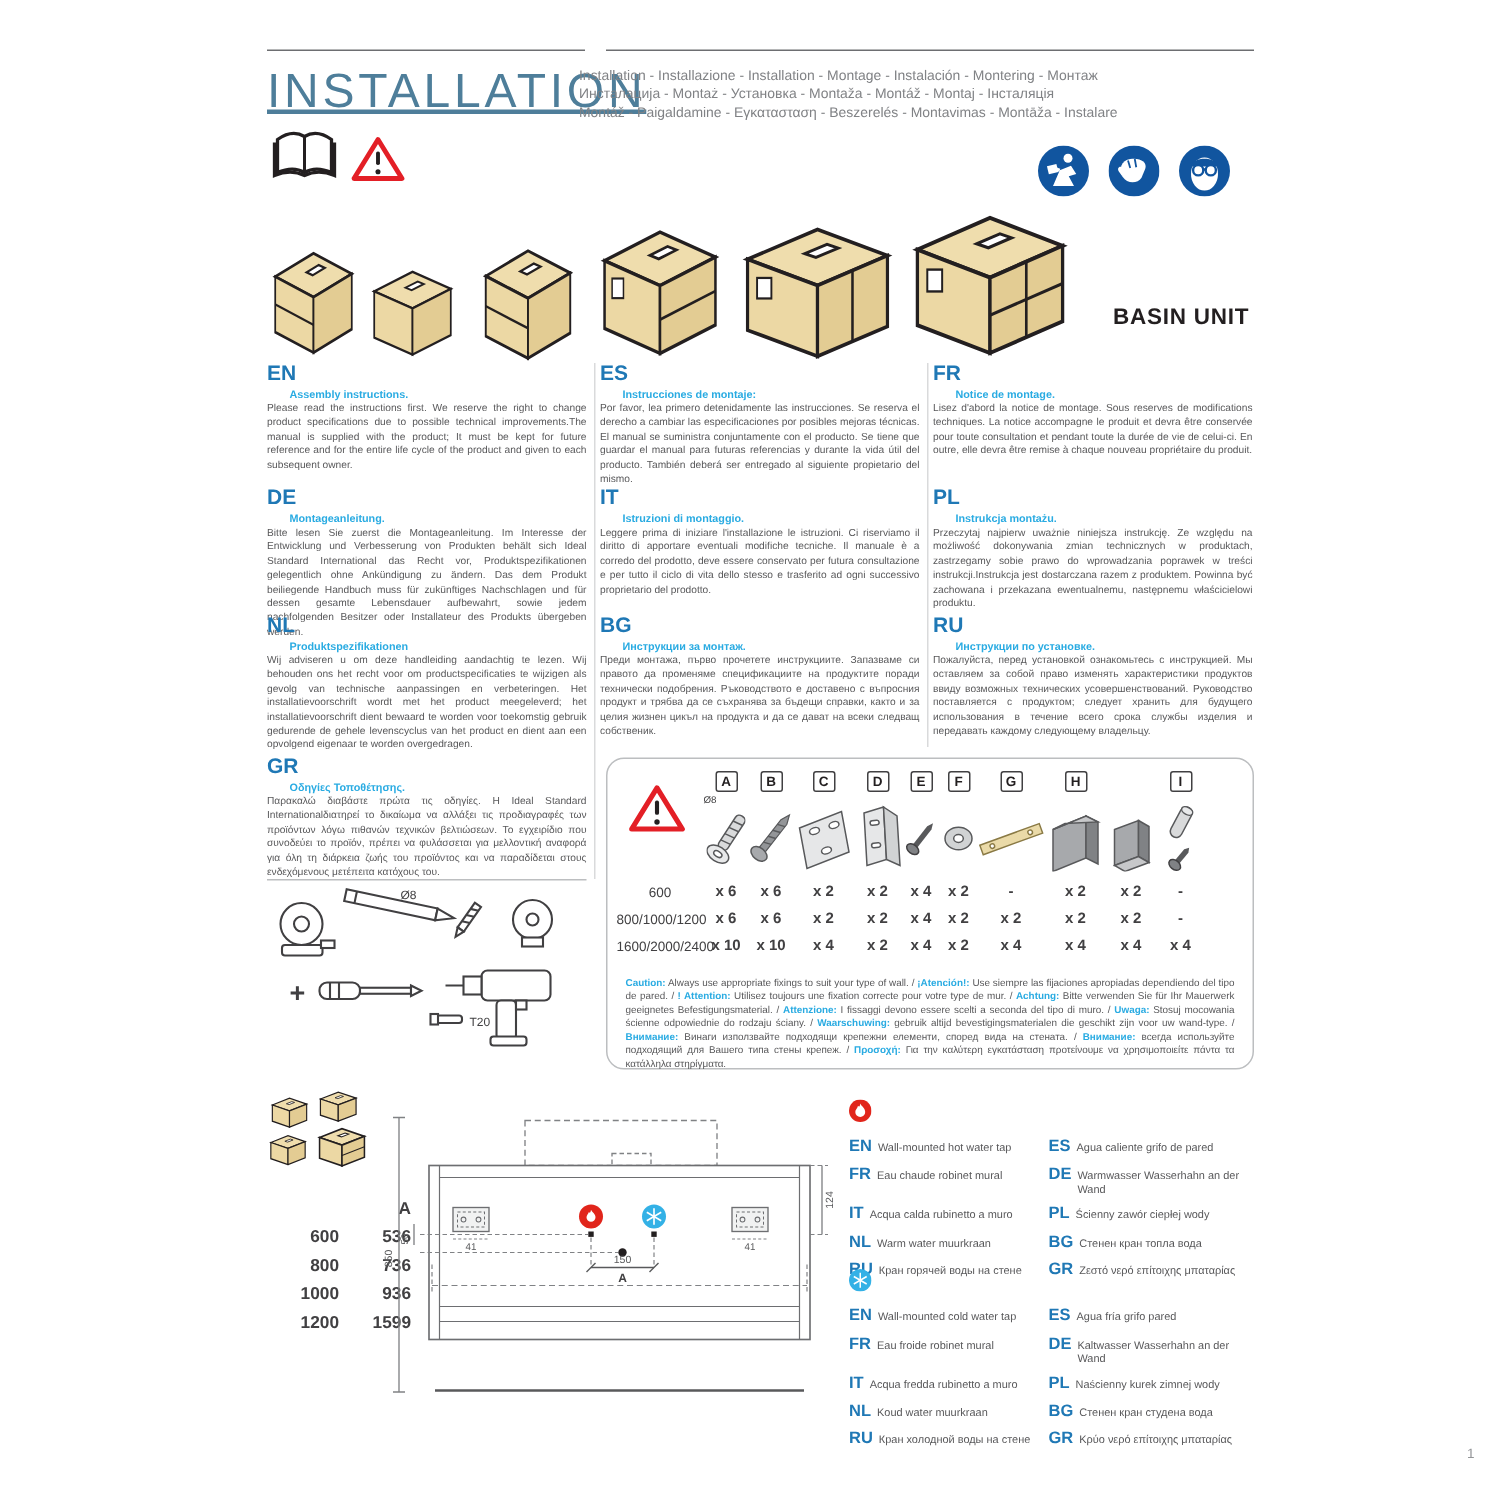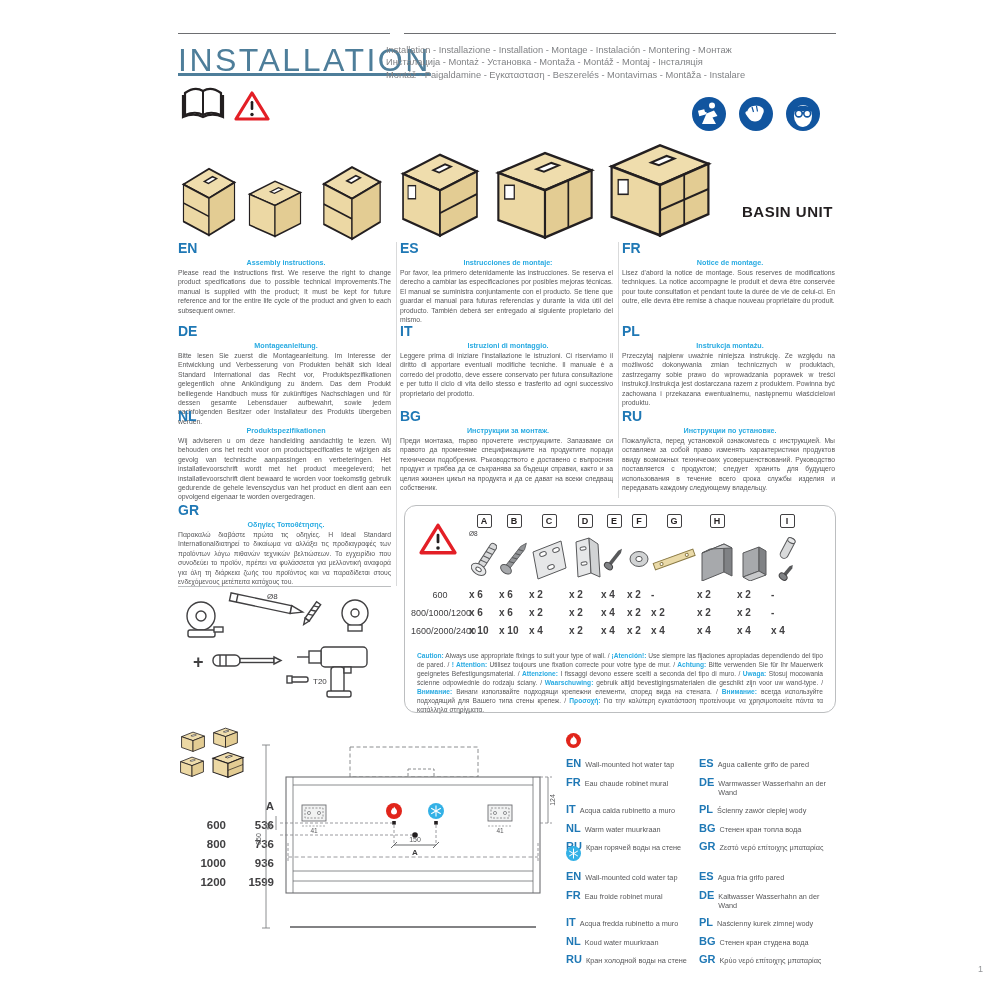--- a/index.html
+++ b/index.html
@@ -13,34 +13,34 @@
          color:#4e7e9a;font-weight:400;text-decoration:underline;}
   .multilang{position:absolute;left:386px;top:44px;width:436px;font-size:9.3px;
              line-height:1.32;color:#808285;}
   .basin-unit{position:absolute;left:742px;top:203px;font-size:15px;font-weight:bold;
               color:#231f20;letter-spacing:.5px;}
 
   .safety{position:absolute;width:34px;height:34px;}
 
   section.lang{position:absolute;width:213px;}
   section.lang h2{margin:0 0 2px 0;font-size:14px;color:#1f78b5;font-weight:bold;}
-  section.lang h3{margin:0 0 1px 3px;font-size:7.2px;color:#29abe2;font-weight:bold;text-align:center;}
+  section.lang h3{margin:0 0 1px 15px;font-size:7.2px;color:#29abe2;font-weight:bold;}
   section.lang p{margin:0;font-size:6.8px;line-height:1.38;text-align:justify;color:#58585a;}
 
   .parts-panel{position:absolute;left:404px;top:505px;width:432px;height:208px;
                border:1.5px solid #bcbec0;border-radius:12px;box-sizing:border-box;}
   .parts-grid{position:absolute;left:6px;top:8px;display:grid;
               grid-template-columns:58px 30px 30px 40px 32px 26px 24px 46px 40px 34px 32px;}
   .pl-cell{display:flex;align-items:flex-start;justify-content:center;height:18px;}
   .letter{display:inline-block;min-width:11px;padding:0 1px;height:12px;line-height:12px;
           border:1.2px solid #414042;border-radius:2px;font-size:9px;font-weight:bold;
           color:#231f20;text-align:center;background:#fff;}
   .icon-cell{position:relative;height:54px;display:flex;align-items:center;justify-content:center;}
   .o8{position:absolute;left:0px;top:-2px;font-size:6.5px;color:#414042;}
-  .q{height:18px;line-height:18px;text-align:left;font-size:10px;font-weight:bold;color:#414042;}
+  .q{height:18px;line-height:18px;text-align:center;font-size:10px;font-weight:bold;color:#414042;}
   .rowlab{height:18px;line-height:18px;text-align:center;font-size:9px;color:#414042;}
   .caution{position:absolute;left:12px;right:12px;top:146px;margin:0;font-size:6.6px;
            line-height:1.36;text-align:justify;color:#58585a;}
   .ckw{color:#29abe2;font-weight:bold;}
 
   .legend{position:absolute;width:268px;}
   .legend-icon{width:15px;height:15px;margin-bottom:5px;}
   .legend-grid{display:grid;grid-template-columns:133px 135px;row-gap:6.5px;}
   .lentry{display:flex;align-items:baseline;gap:4px;}
   .lcode{font-size:11px;font-weight:bold;color:#1f78b5;flex:0 0 auto;}

